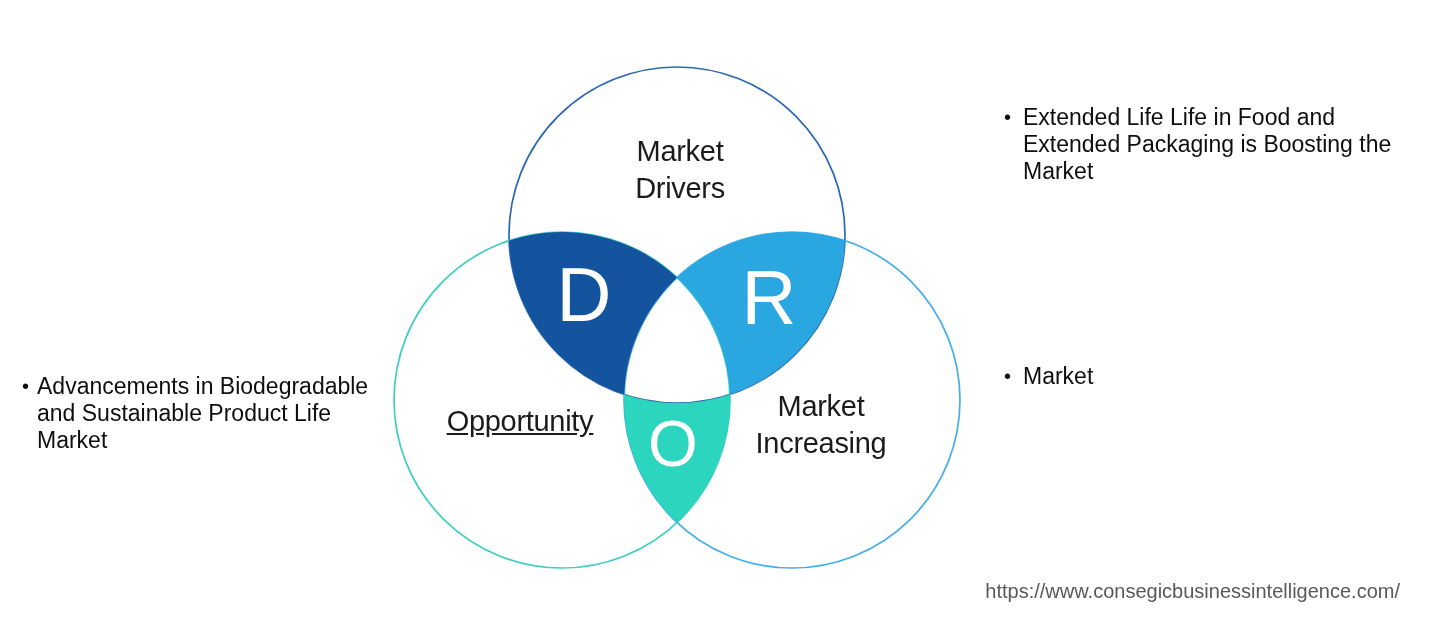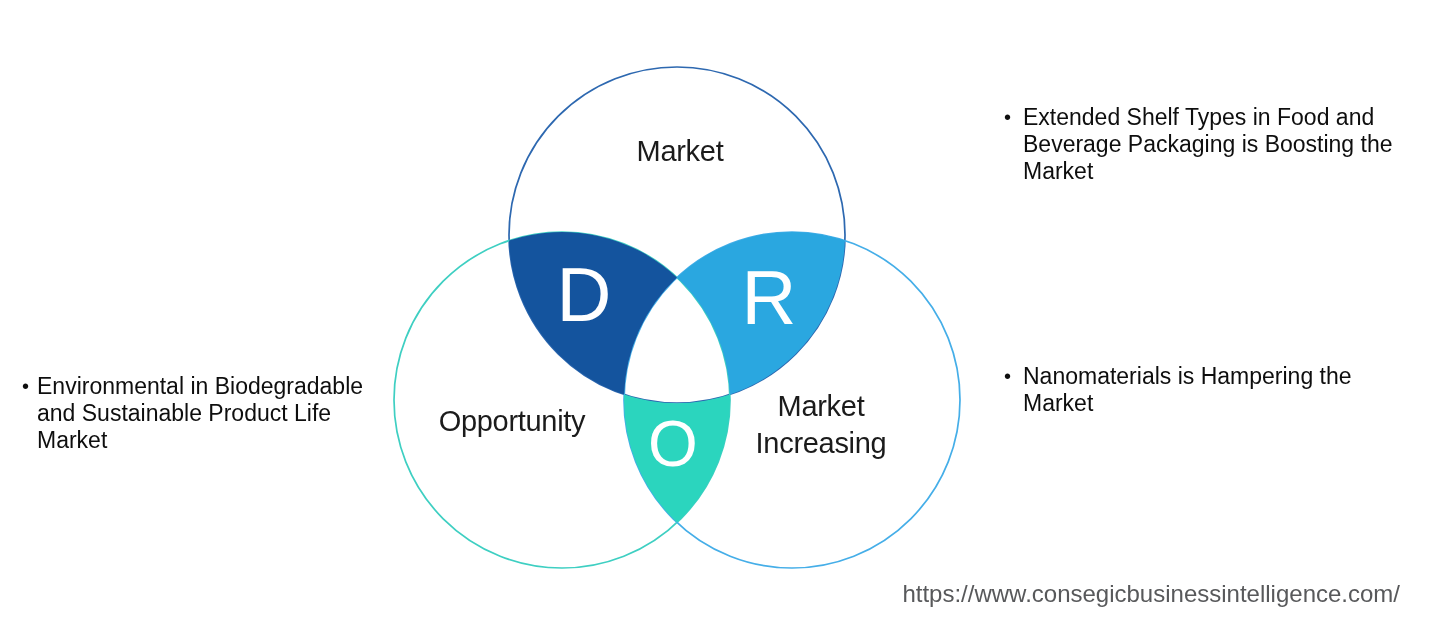--- a/index.html
+++ b/index.html
@@ -43,21 +43,21 @@
   .bullet .marker {
     flex: 0 0 auto;
     width: 15px;
     font-size: 20px;
     line-height: 27px;
   }
   .bullet .lines { }
 
   .footer-url {
     color: #58595b;
-    font-size: 24px;
+    font-size: 20px;
     text-align: right;
   }
 </style>
 </head>
 <body>
 
 <div class="canvas">
 
   <svg class="venn-svg" width="1453" height="633" viewBox="0 0 1453 633">
 
@@ -65,56 +65,56 @@
     <circle cx="562" cy="400" r="168" fill="none" stroke-width="1.7" stroke="#3ECFC2"></circle>
     <circle cx="792" cy="400" r="168" fill="none" stroke-width="1.7" stroke="#45AEE8"></circle>
 
     <path d="M 509.1 240.5 A 168 168 0 0 0 624.1 394.5 A 168 168 0 0 1 677 277.5 A 168 168 0 0 0 509.1 240.5 Z" fill="#14549E"></path>
     <path d="M 844.9 240.5 A 168 168 0 0 1 729.9 394.5 A 168 168 0 0 0 677 277.5 A 168 168 0 0 1 844.9 240.5 Z" fill="#2AA7E0"></path>
     <path d="M 624.1 394.5 A 168 168 0 0 0 677 522.5 A 168 168 0 0 0 729.9 394.5 A 168 168 0 0 1 624.1 394.5 Z" fill="#2BD5BE"></path>
   </svg>
 
   <div class="abs venn-label" style="left:570px; top:133px; width:220px;">
     <div>Market</div>
+    <div>Drivers</div>
   </div>
 
-  <div class="abs venn-label" style="left:392px; top:403px; width:240px;">
+  <div class="abs venn-label" style="left:400px; top:403px; width:240px;text-decoration:underline;">
     <div>Opportunity</div>
   </div>
 
   <div class="abs venn-label" style="left:711px; top:388px; width:220px;">
     <div>Market</div>
     <div>Increasing</div>
   </div>
 
   <div class="abs region-letter letter-d" style="left:544px; top:251px; width:80px; height:86px;">D</div>
   <div class="abs region-letter letter-r" style="left:729px; top:254px; width:80px; height:86px;">R</div>
   <div class="abs region-letter letter-o" style="left:633px; top:406px; width:80px; height:76px;">O</div>
 
   <div class="abs bullet" style="left:22px; top:373px; width:370px;">
     <div class="marker">•</div>
     <div class="lines">
-      <div>Environmental in Biodegradable</div>
+      <div>Advancements in Biodegradable</div>
       <div>and Sustainable Product Life</div>
       <div>Market</div>
     </div>
   </div>
 
   <div class="abs bullet" style="left:1004px; top:104px; width:420px;">
     <div class="marker" style="width:19px;">•</div>
     <div class="lines">
-      <div>Extended Shelf Types in Food and</div>
-      <div>Beverage Packaging is Boosting the</div>
+      <div>Extended Life Life in Food and</div>
+      <div>Extended Packaging is Boosting the</div>
       <div>Market</div>
     </div>
   </div>
 
   <div class="abs bullet" style="left:1004px; top:363px; width:420px;">
     <div class="marker" style="width:19px;">•</div>
     <div class="lines">
-      <div>Nanomaterials is Hampering the</div>
       <div>Market</div>
     </div>
   </div>
 
   <div class="abs footer-url" style="right:53px; top:580px; width:500px;">https://www.consegicbusinessintelligence.com/</div>
 
 </div>
 
 </body></html>

